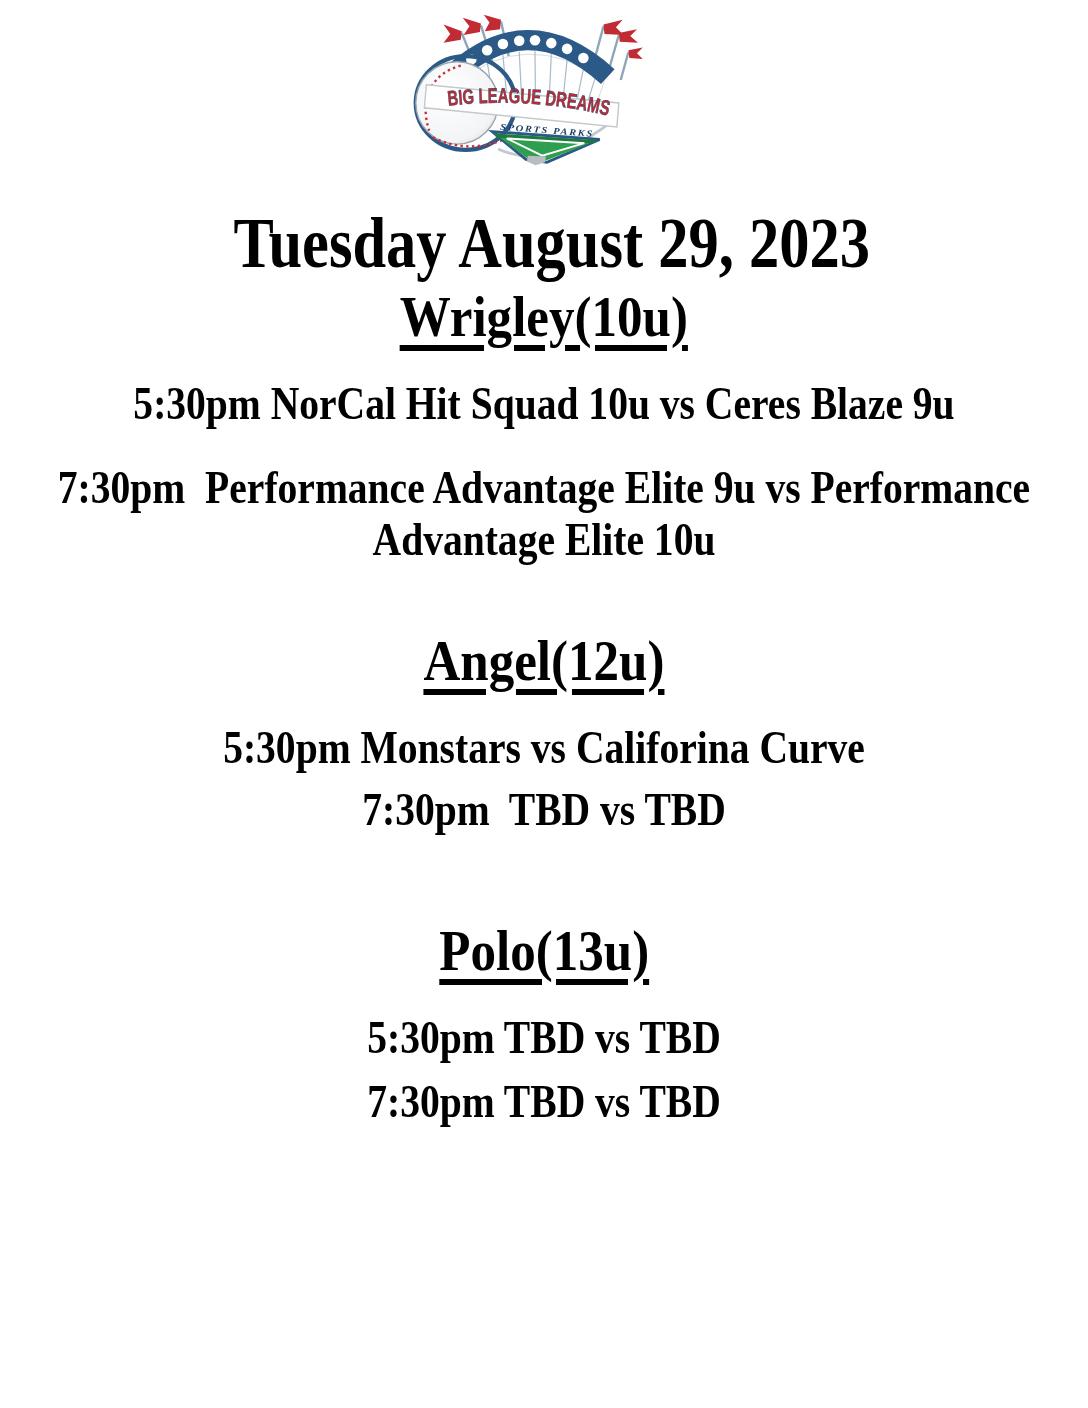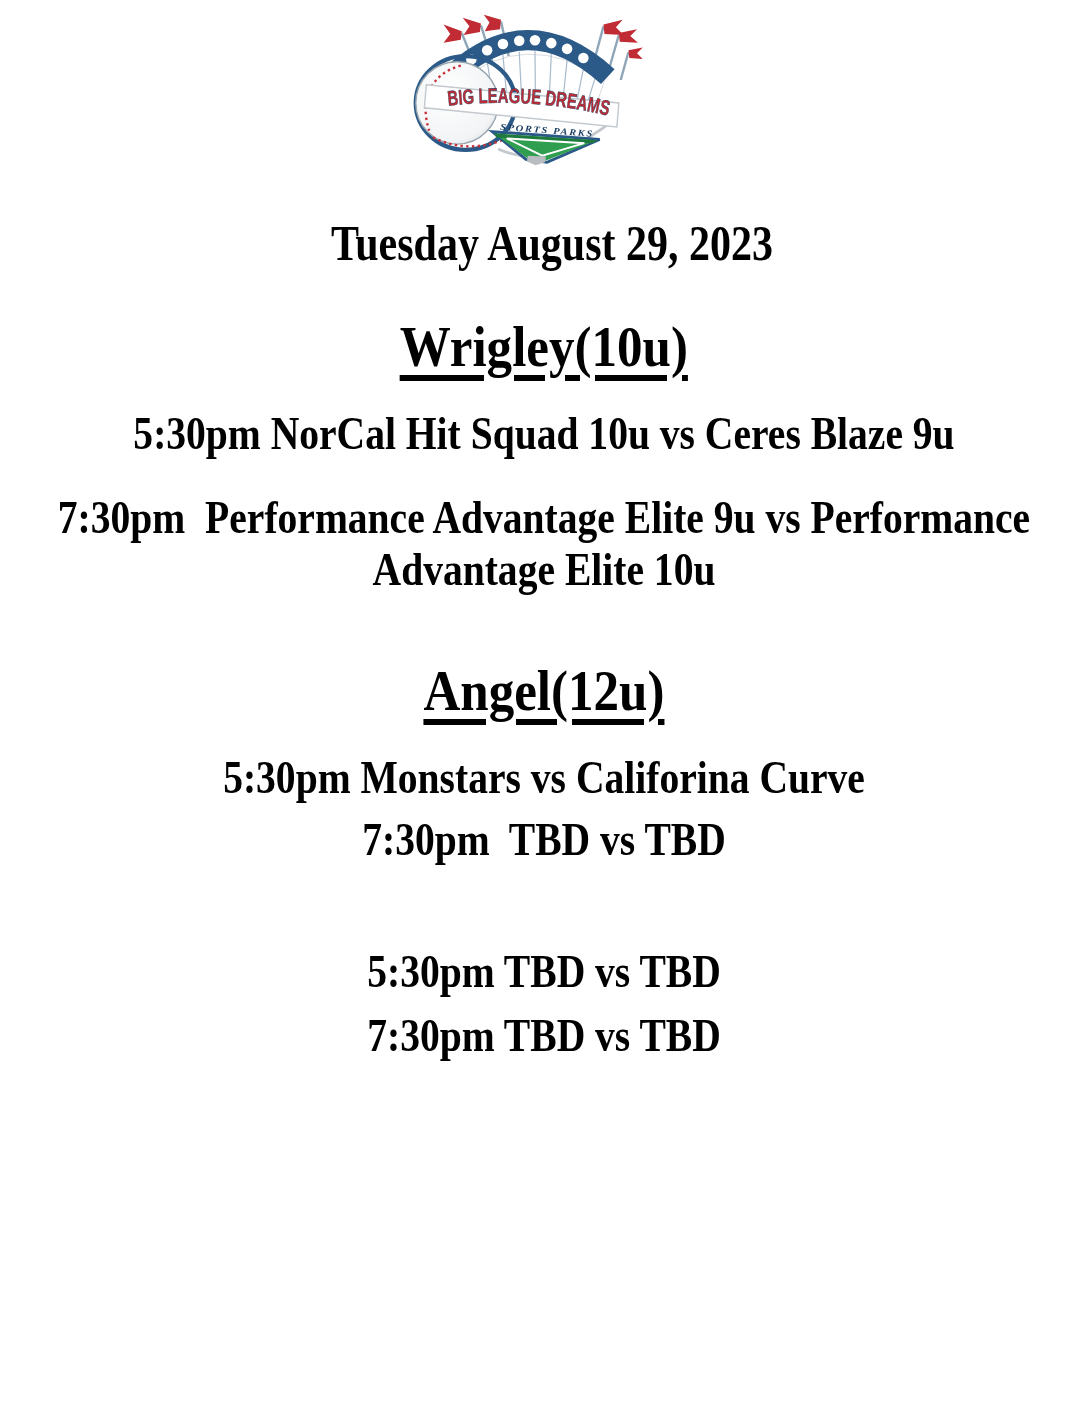--- a/index.html
+++ b/index.html
@@ -9,27 +9,27 @@
   html,body{margin:0;padding:0;}
   body{
     width:1088px; height:1408px; background:#ffffff; color:#000;
     font-family:"Liberation Serif", serif; overflow:hidden;
   }
   .page{width:1088px; height:1408px; position:relative;}
   .logo-wrap{padding-top:12px; display:flex; justify-content:center;}
   .logo-wrap svg{width:240px; height:158px; transform:translateX(-20px);}
 
   .date-title{
-    margin:34px 0 0 16px; text-align:center; font-size:50px; line-height:78px;
+    margin:34px 0 0 16px; text-align:center; font-size:72px; line-height:78px;
     font-weight:bold; white-space:nowrap;
   }
   .squeeze-t{display:inline-block; transform:scaleX(0.84); transform-origin:50% 50%;}
 
   .field-section{margin:0;}
-  .section-wrigley{margin-top:30px;}
+  .section-wrigley{}
   .section-angel{margin-top:60px;}
   .section-polo{margin-top:80px;}
 
   .field-heading{
     margin:0; text-align:center; font-size:58px; line-height:70px; font-weight:bold;
   }
   .squeeze-h{
     display:inline-block; transform:scaleX(0.88); transform-origin:50% 50%;
     text-decoration:underline; text-decoration-thickness:6px; text-underline-offset:9px;
   }
@@ -155,17 +155,18 @@
     <p class="game-line">7:30pm  Performance Advantage Elite 9u vs Performance Advantage Elite 10u</p>
   </section>
 
   <section class="field-section section-angel">
     <h2 class="field-heading"><span class="squeeze-h">Angel(12u)</span></h2>
     <p class="game-line">5:30pm Monstars vs Califorina Curve</p>
     <p class="game-line">7:30pm  TBD vs TBD</p>
   </section>
 
   <section class="field-section section-polo">
+    <h2 class="field-heading"><span class="squeeze-h">Polo(13u)</span></h2>
     <p class="game-line">5:30pm TBD vs TBD</p>
     <p class="game-line">7:30pm TBD vs TBD</p>
   </section>
 
 </div>
 
 </body></html>

